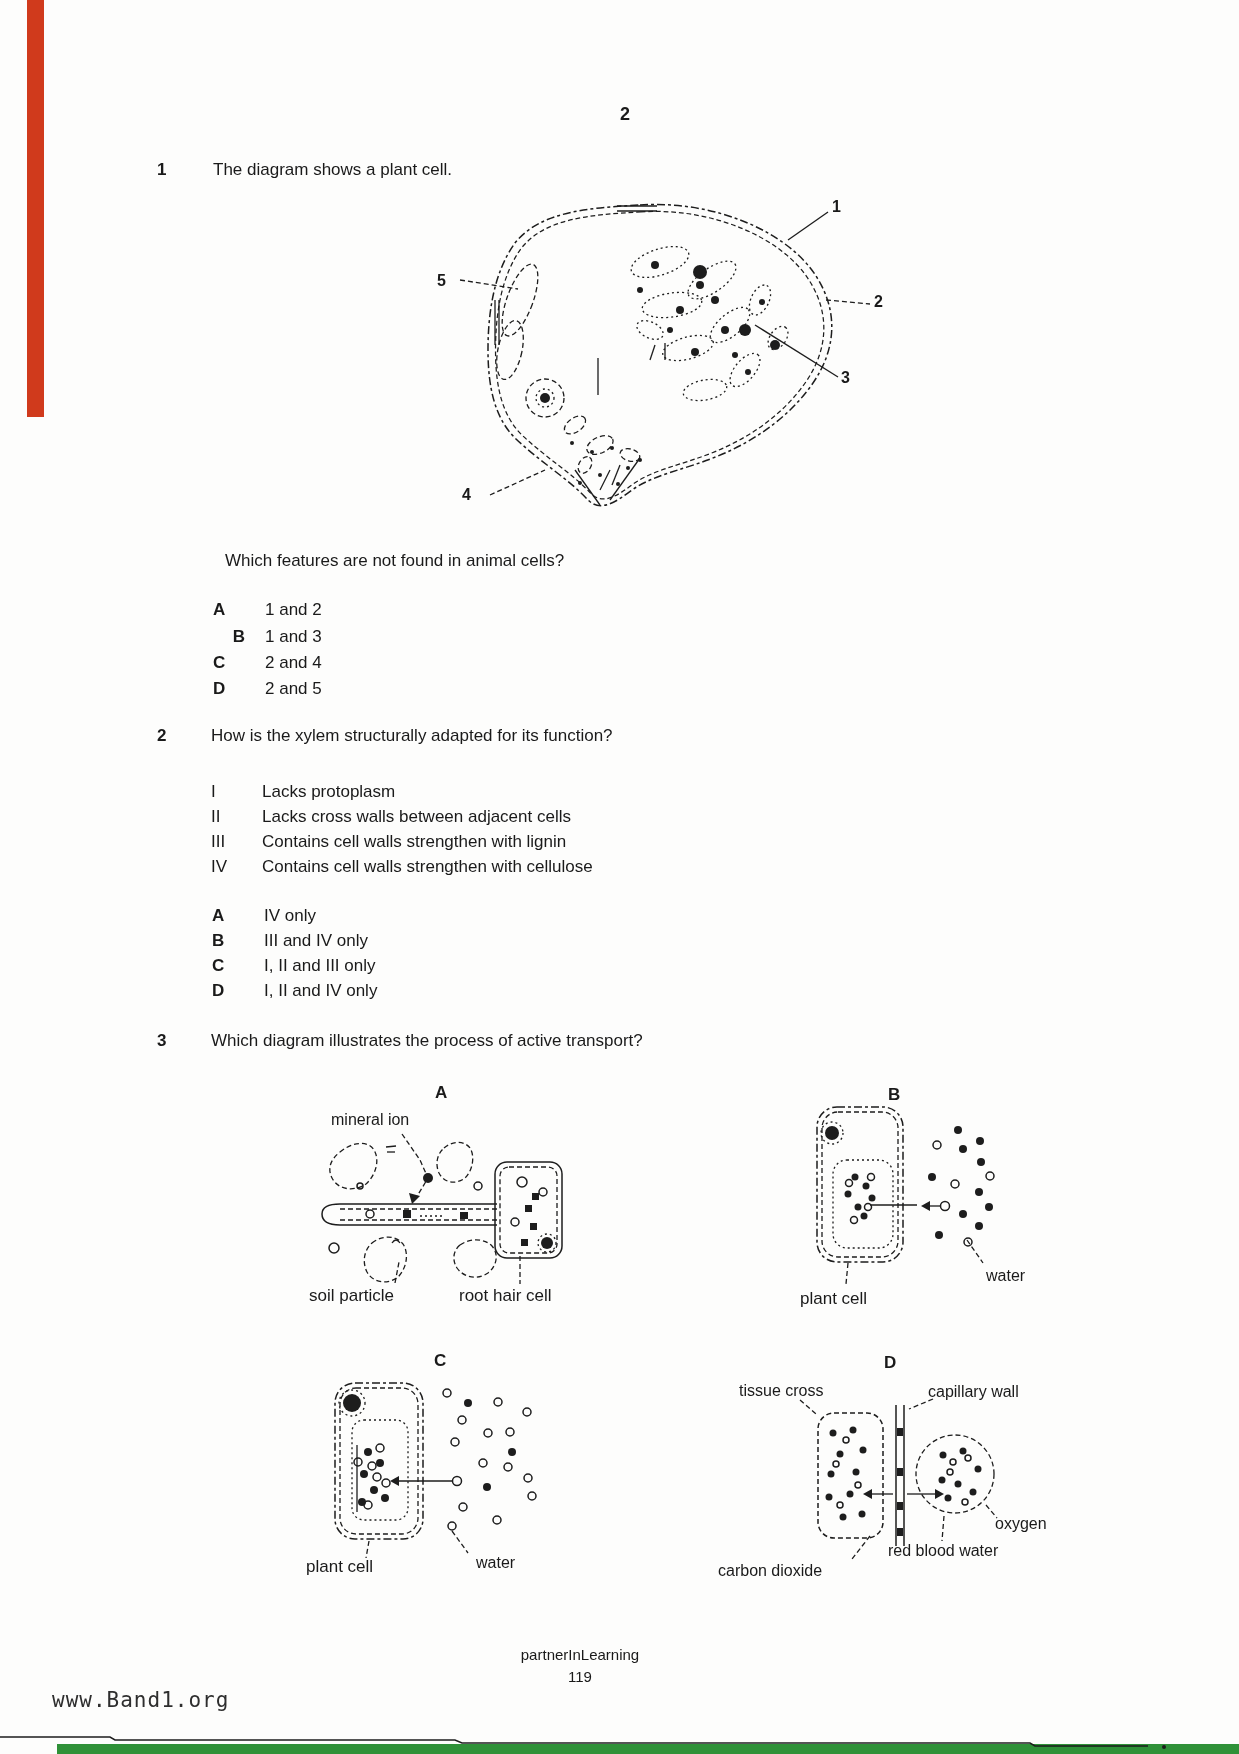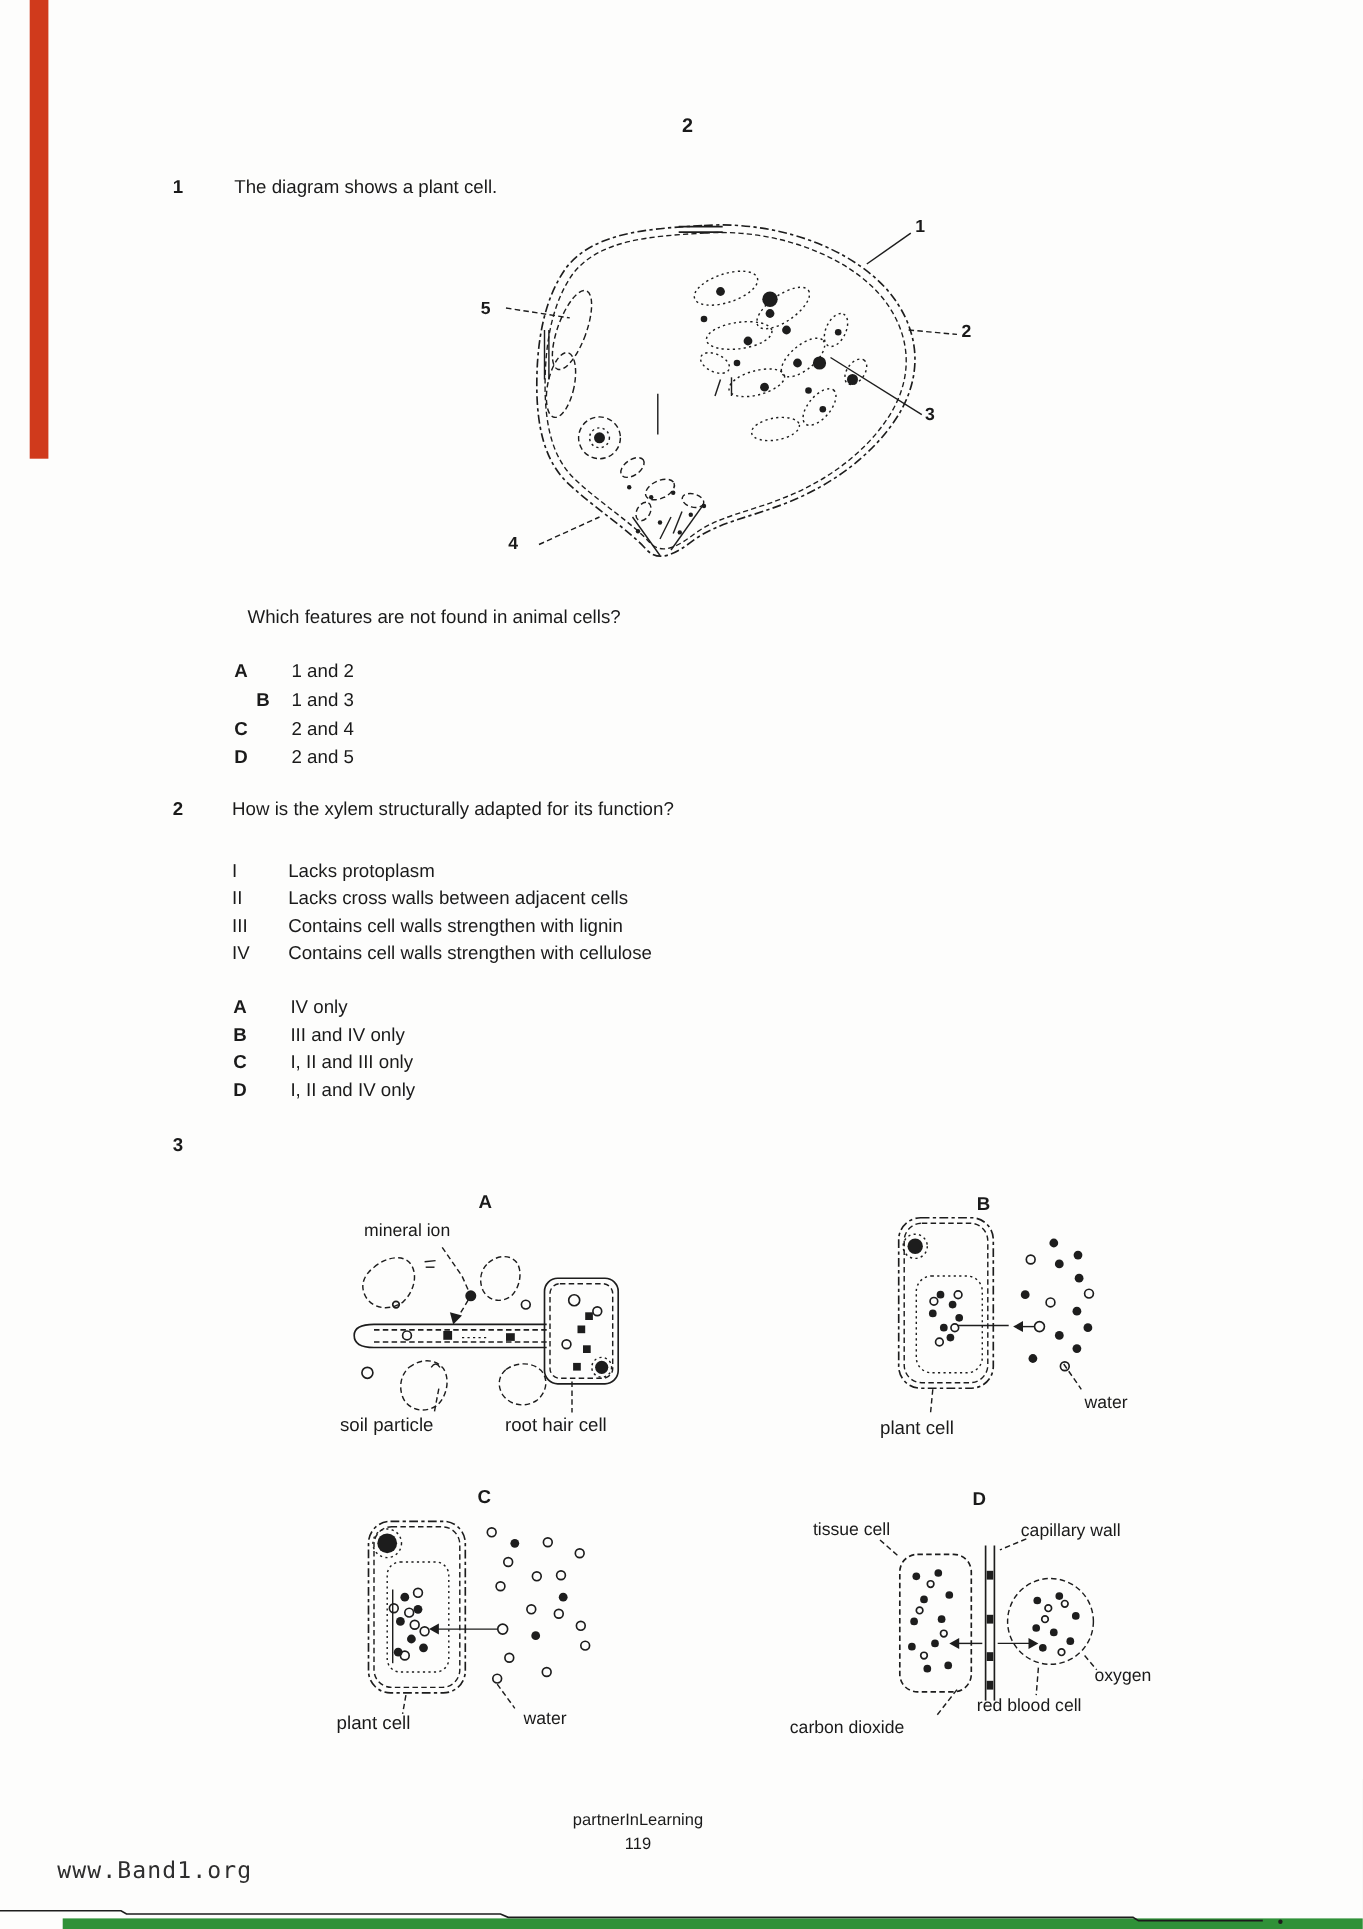--- a/index.html
+++ b/index.html
@@ -365,39 +365,40 @@
     <span class="letter">B</span><span>III and IV only</span>
   </div>
   <div class="t" style="left:212px;top:956px;">
     <span class="letter">C</span><span>I, II and III only</span>
   </div>
   <div class="t" style="left:212px;top:981px;">
     <span class="letter">D</span><span>I, II and IV only</span>
   </div>
 
   <div class="t b" style="left:157px;top:1031px;">3</div>
+  <div class="t" style="left:211px;top:1031px;">Which diagram illustrates the process of active transport?</div>
 
   <div class="t b" style="left:435px;top:1083px;">A</div>
   <div class="t b" style="left:888px;top:1085px;">B</div>
   <div class="t b" style="left:434px;top:1351px;">C</div>
   <div class="t b" style="left:884px;top:1353px;">D</div>
 
   <div class="t sm" style="left:331px;top:1110px;">mineral ion</div>
   <div class="t" style="left:309px;top:1286px;">soil particle</div>
   <div class="t" style="left:459px;top:1286px;">root hair cell</div>
 
   <div class="t" style="left:800px;top:1289px;">plant cell</div>
   <div class="t sm" style="left:986px;top:1266px;">water</div>
 
   <div class="t" style="left:306px;top:1557px;">plant cell</div>
   <div class="t sm" style="left:476px;top:1553px;">water</div>
 
-  <div class="t sm" style="left:739px;top:1381px;">tissue cell</div>
+  <div class="t sm" style="left:739px;top:1381px;">tissue cross</div>
   <div class="t sm" style="left:928px;top:1382px;">capillary wall</div>
   <div class="t sm" style="left:995px;top:1514px;">oxygen</div>
-  <div class="t sm" style="left:888px;top:1541px;">red blood cell</div>
+  <div class="t sm" style="left:888px;top:1541px;">red blood water</div>
   <div class="t sm" style="left:718px;top:1561px;">carbon dioxide</div>
 
   <div class="t center-col" style="left:470px;top:1646px;width:220px;font-size:15px;">partnerInLearning</div>
   <div class="t center-col" style="left:470px;top:1668px;width:220px;font-size:15px;">119</div>
   <div class="watermark">www.Band1.org</div>
 
 </div>
 
 </body></html>

